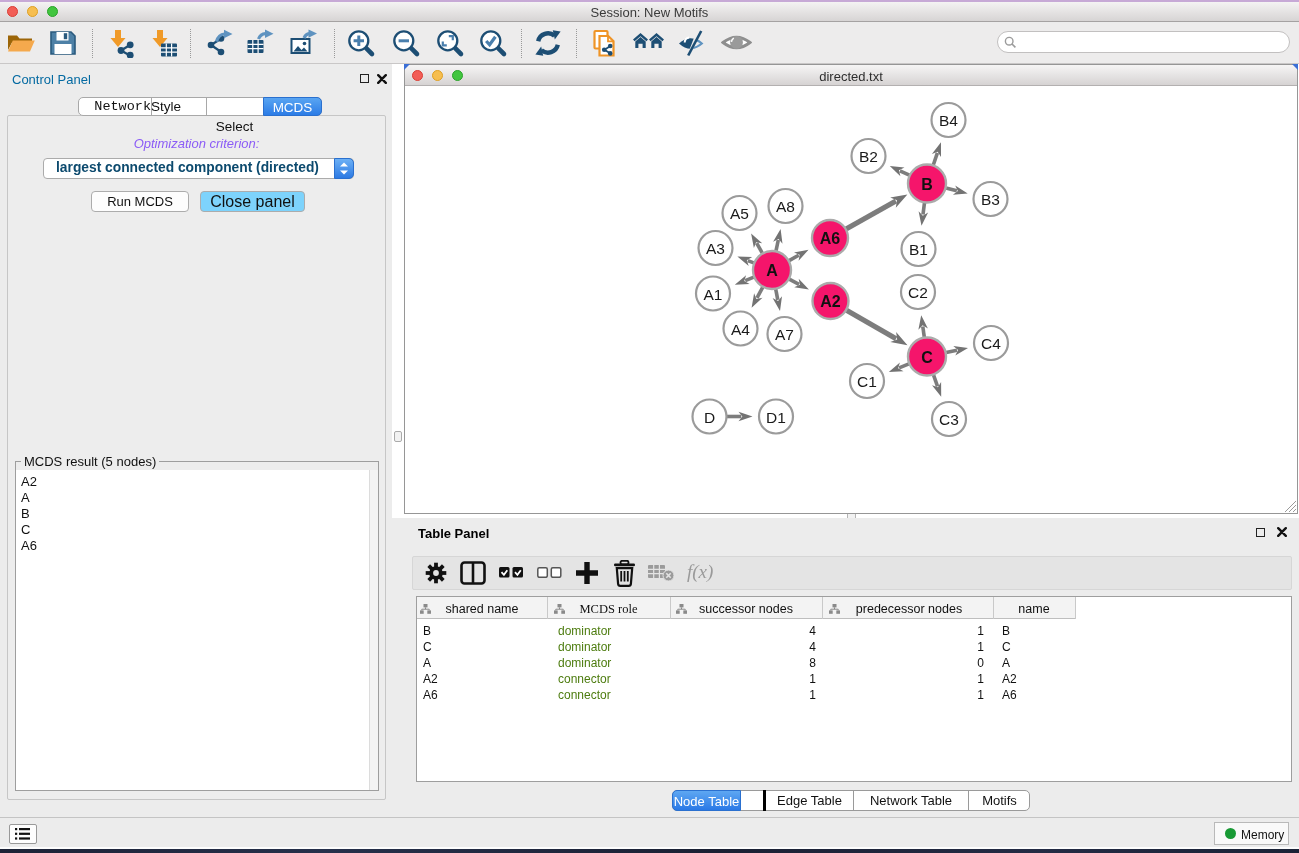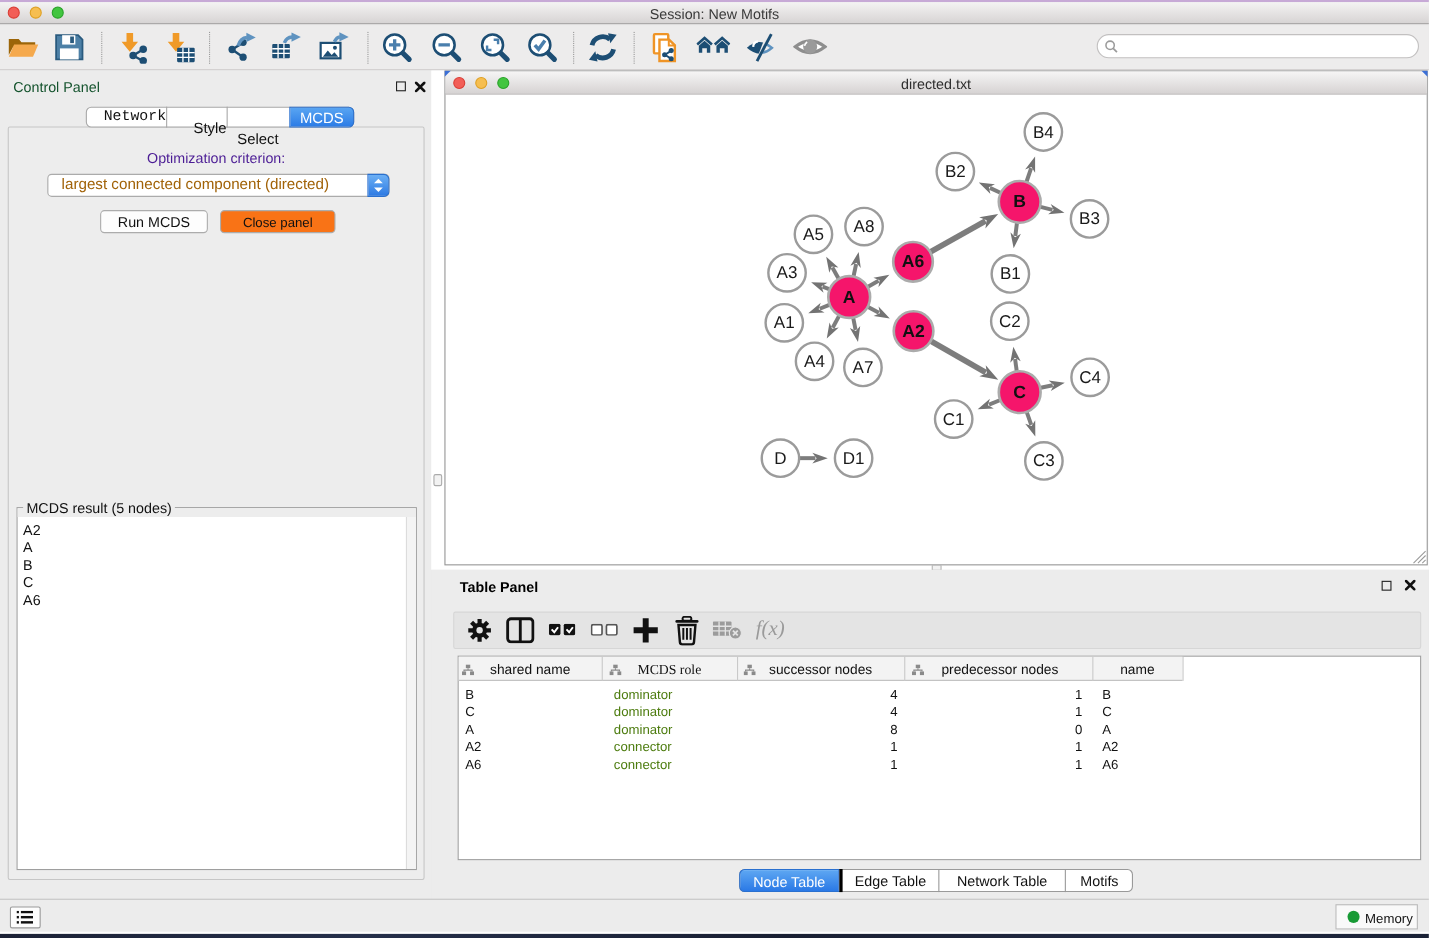--- a/index.html
+++ b/index.html
@@ -160,48 +160,48 @@
 <path d="M12.8 8.2 a5 5 0 0 0 -2.4 3.6" stroke="#fff" stroke-width="1.5" fill="none"></path>
 </svg>
 
 <div class="abs" style="left:997px;top:31px;width:293px;height:22px;background:#fff;border:1px solid #c2c0c0;border-radius:11px;"></div>
 <svg class="abs" style="left:1004px;top:36px;" width="13" height="13" viewBox="0 0 13 13">
     <circle cx="5.2" cy="5.2" r="3.8" fill="none" stroke="#9b9b9b" stroke-width="1.4"></circle>
     <line x1="8" y1="8" x2="11.4" y2="11.4" stroke="#9b9b9b" stroke-width="1.6"></line>
   </svg>
 
 <div class="abs" style="left:0;top:64px;width:392px;height:754px;background:#ececec;"></div>
-<div class="abs" style="left:12px;top:72px;font-size:13px;color:#14532d;">Control Panel</div>
+<div class="abs" style="left:12px;top:72px;font-size:13px;color:#0369a1;">Control Panel</div>
 <div class="abs" style="left:360px;top:74px;width:9px;height:9px;border:1.6px solid #222;"></div>
 <svg class="abs" style="left:377px;top:74px;" width="10" height="10" viewBox="0 0 10 10">
     <path d="M1.2 1.2 L8.8 8.8 M8.8 1.2 L1.2 8.8" stroke="#111" stroke-width="2.4" stroke-linecap="round"></path>
   </svg>
 
 <div class="abs" style="left:7px;top:115px;width:379px;height:685px;background:#ededed;border:1px solid #c6c6c6;border-radius:2px;"></div>
 
 <div class="abs" style="left:78px;top:97px;width:244px;height:19px;background:#fff;border:1px solid #a8a8a8;border-radius:5px;"></div>
 <div class="abs" style="left:151px;top:97px;height:19px;border-left:1px solid #a8a8a8;"></div>
 <div class="abs" style="left:206px;top:97px;height:19px;border-left:1px solid #a8a8a8;"></div>
 <div class="abs" style="left:78px;top:97px;width:73px;height:19px;font-size:13.5px;color:#111;text-align:right;line-height:19px;font-family:Liberation Mono, monospace;">Network</div>
-<div class="abs" style="left:151px;top:97px;width:55px;height:19px;font-size:13.5px;color:#111;text-align:right;line-height:19px;margin-top:10px;">Style</div>
+<div class="abs" style="left:151px;top:97px;width:55px;height:19px;font-size:13.5px;color:#111;text-align:left;line-height:19px;">Style</div>
 <div class="abs" style="left:206px;top:97px;width:57px;height:19px;font-size:13.5px;color:#111;text-align:center;line-height:19px;margin-top:20px;">Select</div>
 <div class="abs" style="left:263px;top:97px;width:59px;height:19px;font-size:13.5px;color:#fff;text-align:center;line-height:19px;background:linear-gradient(#59a5f2,#2c7ce6);border:1px solid #2a70cf;border-radius:0 5px 5px 0;">MCDS</div>
 
-<div class="abs" style="left:7px;top:136px;width:379px;height:14px;font-size:13px;color:#4c1d95;text-align:center;">Optimization criterion:</div>
+<div class="abs" style="left:7px;top:136px;width:379px;height:14px;font-size:13px;color:#8b5cf6;text-align:center;font-style:italic;">Optimization criterion:</div>
 
 <div class="abs" style="left:43px;top:158px;width:311px;height:21px;background:#fff;border:1px solid #ababab;border-radius:4px;"></div>
-<div class="abs" style="left:56px;top:160px;width:280px;height:17px;font-size:13.8px;color:#a16207;">largest connected component (directed)</div>
+<div class="abs" style="left:56px;top:160px;width:280px;height:17px;font-size:13.8px;color:#0c4a6e;font-weight:bold;">largest connected component (directed)</div>
 <div class="abs" style="left:334px;top:158px;width:20px;height:21px;background:linear-gradient(#6cb0f5,#2d7ae3);border:1px solid #2a70cf;border-radius:0 5px 5px 0;"></div>
 <svg class="abs" style="left:338px;top:161px;" width="12" height="15" viewBox="0 0 12 15">
     <path d="M2 5.5 L6 1.5 L10 5.5 Z" fill="#fff"></path>
     <path d="M2 9.5 L6 13.5 L10 9.5 Z" fill="#fff"></path>
   </svg>
 
 <div class="abs" style="left:91px;top:191px;width:98px;height:21px;background:#fdfdfd;border:1px solid #acacac;border-radius:4px;font-size:13px;color:#111;text-align:center;line-height:20px;">Run MCDS</div>
-<div class="abs" style="left:200px;top:191px;width:105px;height:21px;background:#f97316;border:1px solid #acacac;border-radius:4px;font-size:12px;color:#111;text-align:center;line-height:20px;">Close panel</div>
+<div class="abs" style="left:200px;top:191px;width:105px;height:21px;background:#7dd3fc;border:1px solid #acacac;border-radius:4px;font-size:16px;color:#111;text-align:center;line-height:20px;">Close panel</div>
 
 <div class="abs" style="left:15px;top:461px;width:364px;height:330px;border:1px solid #9e9e9e;background:#fff;"></div>
 <div class="abs" style="left:16px;top:462px;width:362px;height:8px;background:#ededed;"></div>
 <div class="abs" style="left:21px;top:455px;height:13px;background:#ededed;padding:0 3px;font-size:13px;color:#111;line-height:13px;">MCDS result (5 nodes)</div>
 <div class="abs" style="left:369px;top:470px;width:9px;height:320px;background:#f4f4f4;border-left:1px solid #dcdcdc;"></div>
 <div class="abs" style="left:21px;top:474px;font-size:13px;color:#111;line-height:16px;">A2<br>A<br>B<br>C<br>A6</div>
 
 <div class="abs" style="left:392px;top:64px;width:907px;height:454px;background:#ffffff;"></div>
 
 <div class="abs" style="left:394px;top:431px;width:8px;height:11px;background:#f2f2f2;border:1px solid #aaa;border-radius:2px;"></div>
@@ -412,21 +412,21 @@
 <path d="M5.5 3.4 V5.2 M1.8 6.4 V5.2 H9.2 V6.4" stroke="#8a8a8a" stroke-width="1" fill="none"></path>
 </svg>
 
 <div class="abs" style="left:423px;top:623px;width:120px;font-size:12px;color:#111;line-height:16px;">B<br>C<br>A<br>A2<br>A6</div>
 <div class="abs" style="left:558px;top:623px;width:120px;font-size:12px;color:#4d7c0f;line-height:16px;">dominator<br>dominator<br>dominator<br>connector<br>connector</div>
 <div class="abs" style="left:700px;top:623px;width:116px;font-size:12px;color:#111;line-height:16px;text-align:right;">4<br>4<br>8<br>1<br>1</div>
 <div class="abs" style="left:860px;top:623px;width:124px;font-size:12px;color:#111;line-height:16px;text-align:right;">1<br>1<br>0<br>1<br>1</div>
 <div class="abs" style="left:1002px;top:623px;width:70px;font-size:12px;color:#111;line-height:16px;">B<br>C<br>A<br>A2<br>A6</div>
 
 <div class="abs" style="left:672px;top:790px;width:358px;height:21px;background:#fff;border:1px solid #9a9a9a;border-radius:5px;"></div>
-<div class="abs" style="left:672px;top:790px;width:91px;height:21px;background:linear-gradient(#5ea7f2,#2a79e6);border:1px solid #2a70cf;border-radius:5px 0 0 5px;font-size:13px;color:#fff;text-align:center;line-height:21px;">Node Table</div>
+<div class="abs" style="left:672px;top:790px;width:69px;height:21px;background:linear-gradient(#5ea7f2,#2a79e6);border:1px solid #2a70cf;border-radius:5px 0 0 5px;font-size:13px;color:#fff;text-align:center;line-height:21px;">Node Table</div>
 <div class="abs" style="left:763px;top:790px;width:90px;height:21px;border-left:3px solid #000000;font-size:13px;color:#111;text-align:center;line-height:21px;">Edge Table</div>
 <div class="abs" style="left:853px;top:790px;width:115px;height:21px;border-left:1px solid #9a9a9a;font-size:13px;color:#111;text-align:center;line-height:21px;">Network Table</div>
 <div class="abs" style="left:968px;top:790px;width:62px;height:21px;border-left:1px solid #9a9a9a;font-size:13px;color:#111;text-align:center;line-height:21px;">Motifs</div>
 
 <div class="abs" style="left:0;top:817px;width:1299px;height:30px;background:#ececec;border-top:1px solid #c4c4c4;"></div>
 <div class="abs" style="left:9px;top:824px;width:28px;height:20px;background:#fdfdfd;border:1px solid #999;border-radius:2px;"></div>
 <svg class="abs" style="left:15px;top:828px;" width="15" height="12" viewBox="0 0 15 12">
     <g fill="#111">
       <rect x="0" y="0" width="2.2" height="2.2"></rect>
       <rect x="4" y="0" width="11" height="2.2"></rect>

